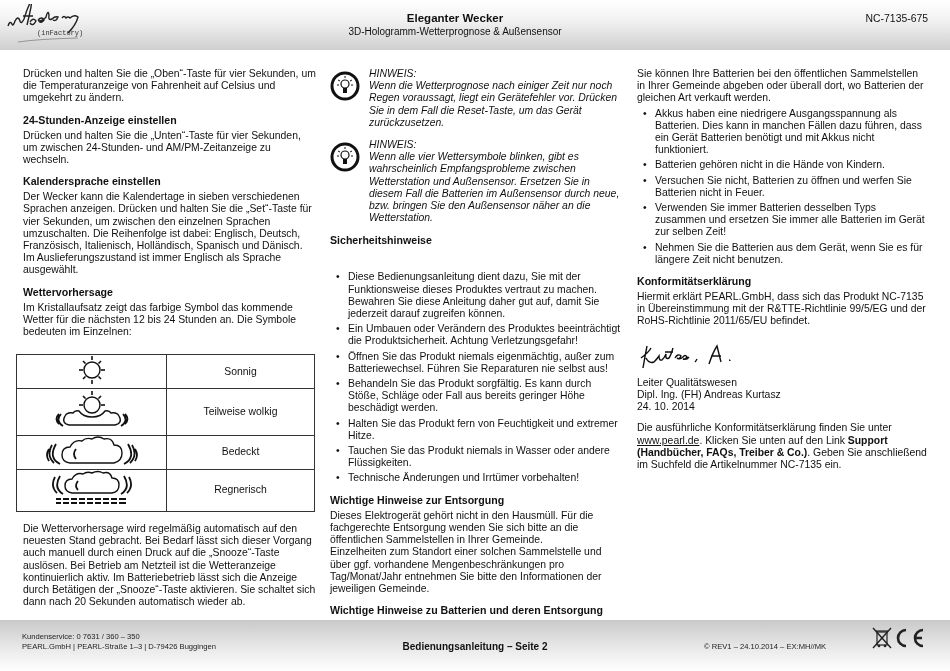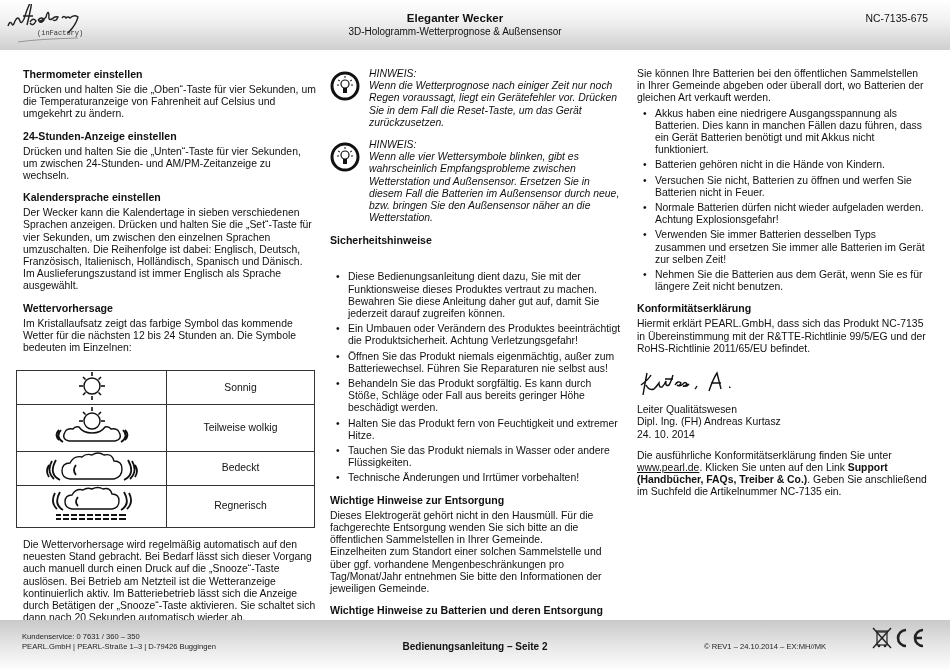--- a/index.html
+++ b/index.html
@@ -59,21 +59,20 @@
     <path d="M4 22 q2 -6 4 -2 q1 3 3 -3 q3 -6 5 0 q1 4 4 -2 q3 -10 6 -16 q2 -2 1 4 q-2 10 -4 18 M19 12 h10 M26 18 q3 -5 6 -1 q-3 6 -6 2 M34 16 q4 -4 6 0 q-3 4 -5 1 q4 0 7 -4 q2 -8 3 -2 q-1 6 3 4 q3 -3 6 -2 q-2 5 -5 3 M58 14 q2 -3 4 0 q2 -2 4 0 q4 -4 8 -1 q-2 8 -10 16" fill="none" stroke="#222" stroke-width="1.4"></path>
     <text x="33" y="31" font-family="Liberation Mono, monospace" font-size="7" fill="#333">(inFactory)</text>
     <path d="M14 38 q20 -3 60 -4" fill="none" stroke="#666" stroke-width="0.6"></path>
   </svg>
   <div class="header-title">Eleganter Wecker</div>
   <div class="header-subtitle">3D-Hologramm-Wetterprognose &amp; Außensensor</div>
   <div class="header-code">NC-7135-675</div>
 </div>
 
 <div class="col col1">
-  <h3>Thermometer einstellen</h3>
   <p>Drücken und halten Sie die „Oben“-Taste für vier Sekunden, um die Temperaturanzeige von Fahrenheit auf Celsius und umgekehrt zu ändern.</p>
 
   <h3>24-Stunden-Anzeige einstellen</h3>
   <p>Drücken und halten Sie die „Unten“-Taste für vier Sekunden, um zwischen 24-Stunden- und AM/PM-Zeitanzeige zu wechseln.</p>
 
   <h3>Kalendersprache einstellen</h3>
   <p>Der Wecker kann die Kalendertage in sieben verschiedenen Sprachen anzeigen. Drücken und halten Sie die „Set“-Taste für vier Sekunden, um zwischen den einzelnen Sprachen umzuschalten. Die Reihenfolge ist dabei: Englisch, Deutsch, Französisch, Italienisch, Holländisch, Spanisch und Dänisch. Im Auslieferungszustand ist immer Englisch als Sprache ausgewählt.</p>
 
   <h3>Wettervorhersage</h3>
   <p class="mb0">Im Kristallaufsatz zeigt das farbige Symbol das kommende Wetter für die nächsten 12 bis 24 Stunden an. Die Symbole bedeuten im Einzelnen:</p>
@@ -209,21 +208,20 @@
   <h3>Wichtige Hinweise zu Batterien und deren Entsorgung</h3>
   <p><span>Batterien gehören </span><span class="bold">NICHT</span><span> in den Hausmüll. Als Verbraucher sind Sie gesetzlich verpflichtet, gebrauchte Batterien zur fachgerechten Entsorgung zurückzugeben.</span></p>
 </div>
 
 <div class="col col3">
   <p class="mb0">Sie können Ihre Batterien bei den öffentlichen Sammelstellen in Ihrer Gemeinde abgeben oder überall dort, wo Batterien der gleichen Art verkauft werden.</p>
   <ul class="bullets" style="margin-top:3px;">
     <li>Akkus haben eine niedrigere Ausgangsspannung als Batterien. Dies kann in manchen Fällen dazu führen, dass ein Gerät Batterien benötigt und mit Akkus nicht funktioniert.</li>
     <li>Batterien gehören nicht in die Hände von Kindern.</li>
     <li>Versuchen Sie nicht, Batterien zu öffnen und werfen Sie Batterien nicht in Feuer.</li>
-    <li>Normale Batterien dürfen nicht wieder aufgeladen werden. Achtung Explosionsgefahr!</li>
     <li>Verwenden Sie immer Batterien desselben Typs zusammen und ersetzen Sie immer alle Batterien im Gerät zur selben Zeit!</li>
     <li>Nehmen Sie die Batterien aus dem Gerät, wenn Sie es für längere Zeit nicht benutzen.</li>
   </ul>
 
   <h3>Konformitätserklärung</h3>
   <p class="mb0">Hiermit erklärt PEARL.GmbH, dass sich das Produkt NC-7135 in Übereinstimmung mit der R&amp;TTE-Richtlinie 99/5/EG und der RoHS-Richtlinie 2011/65/EU befindet.</p>
 
   <svg class="signature" viewBox="0 0 110 36">
     <path d="M6 30 q2 -12 4 -22 M4 20 q8 -6 10 -10 M9 20 q3 6 8 4 q3 -3 5 -6 q0 5 3 4 q3 -3 4 -6 q-1 6 3 4 q2 -3 4 -10 M28 14 h8 M38 20 q3 -5 6 -2 q-2 4 -4 2 q3 2 6 -1 q2 -3 4 0 q-2 3 -4 2 q4 1 6 -2 M58 24 q1 -1 2 -3 M72 26 q4 -12 8 -18 q2 8 4 16 M74 18 h10 M92 22 q1 0 1 1" fill="none" stroke="#111" stroke-width="1.4"></path>
   </svg>

